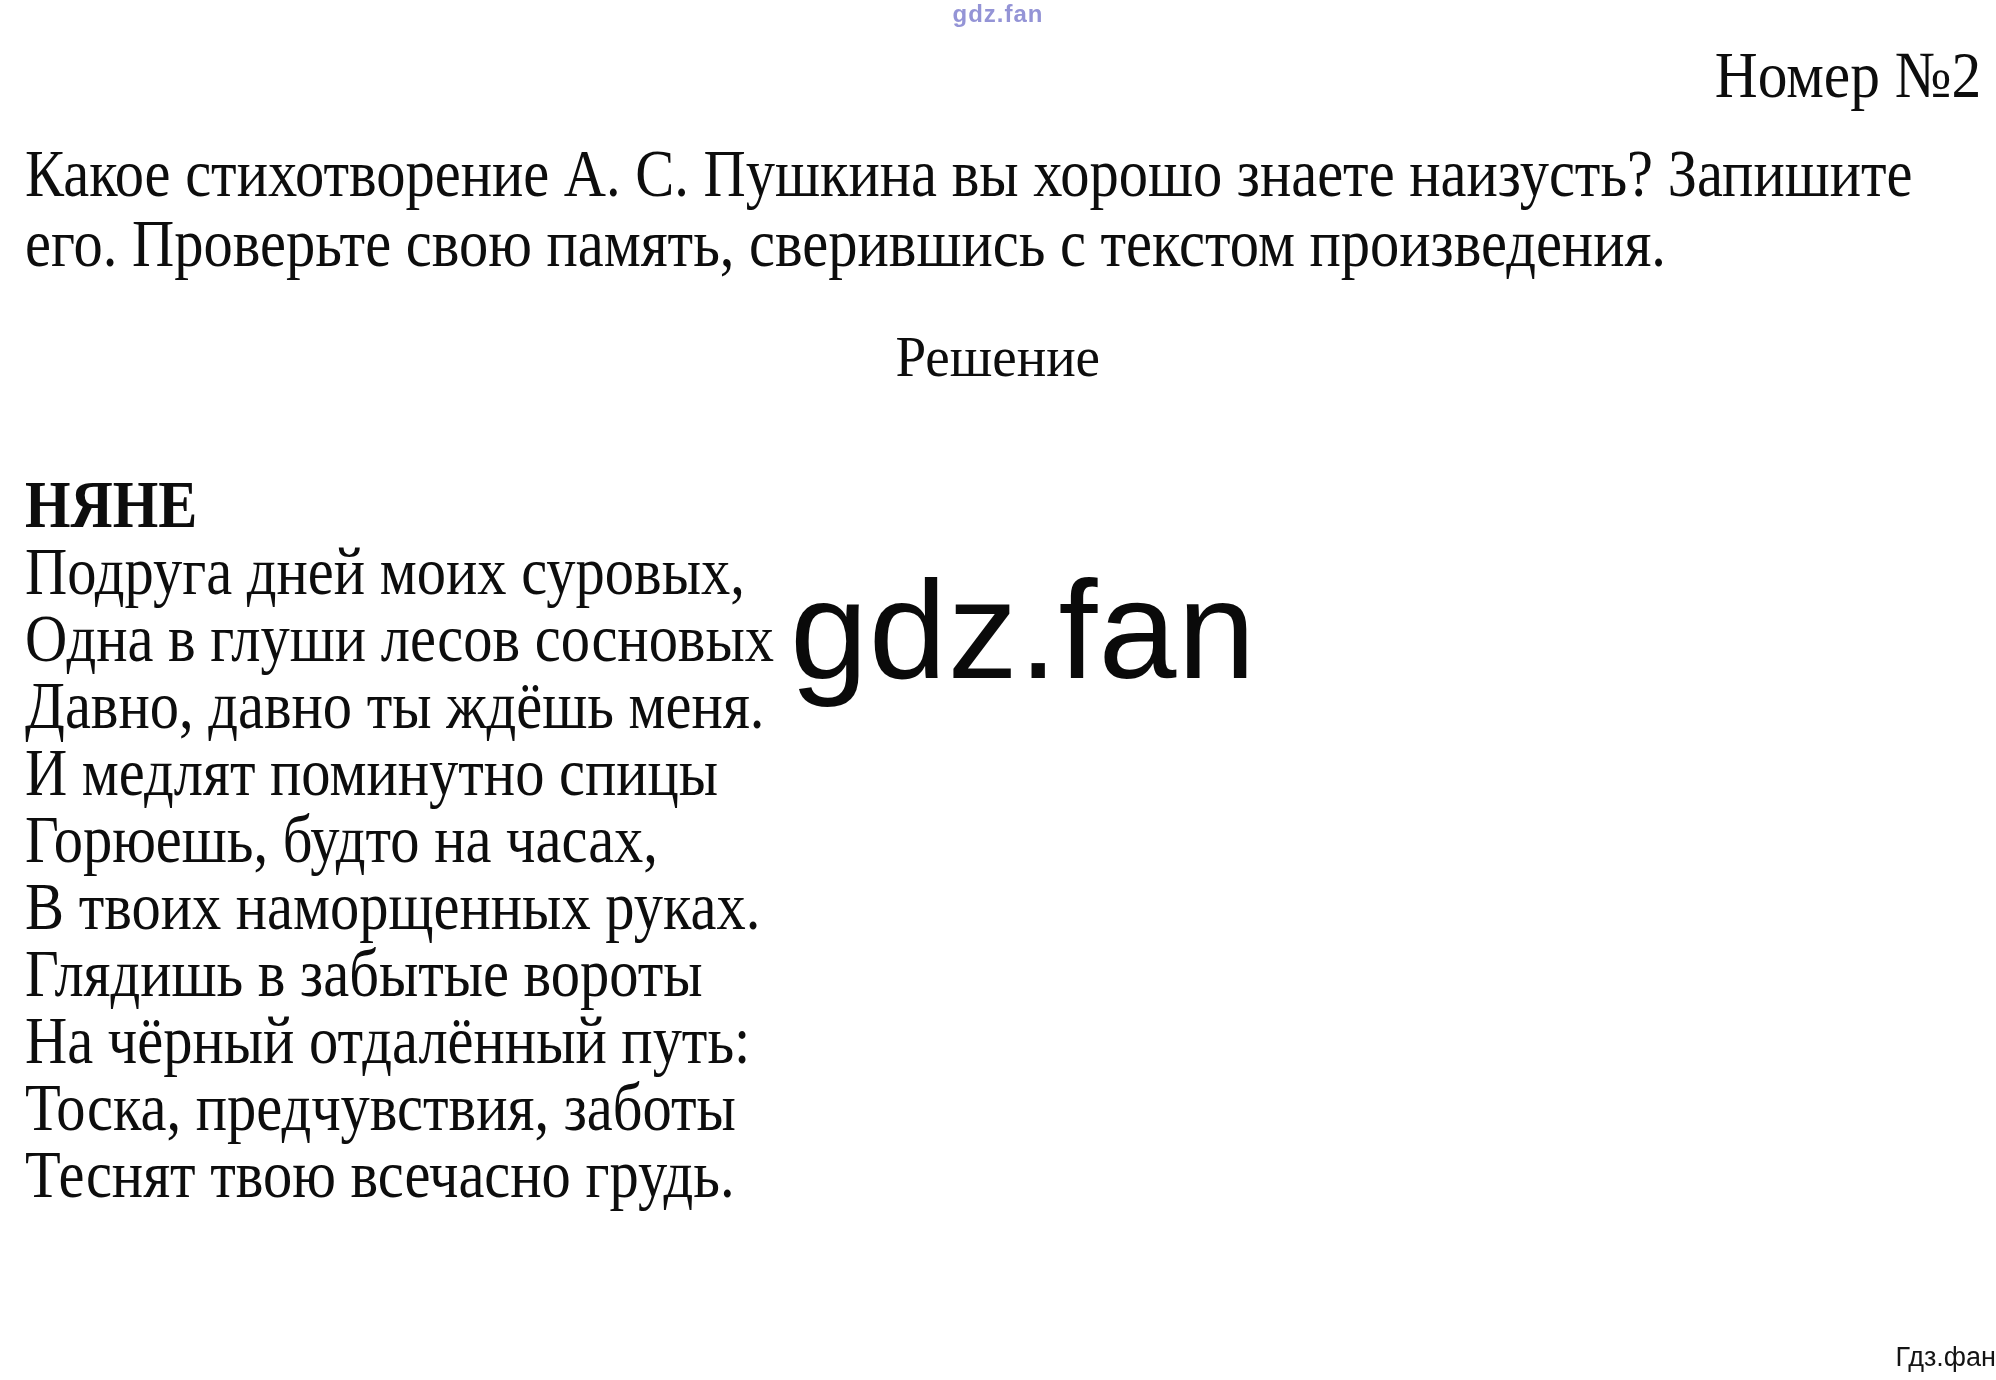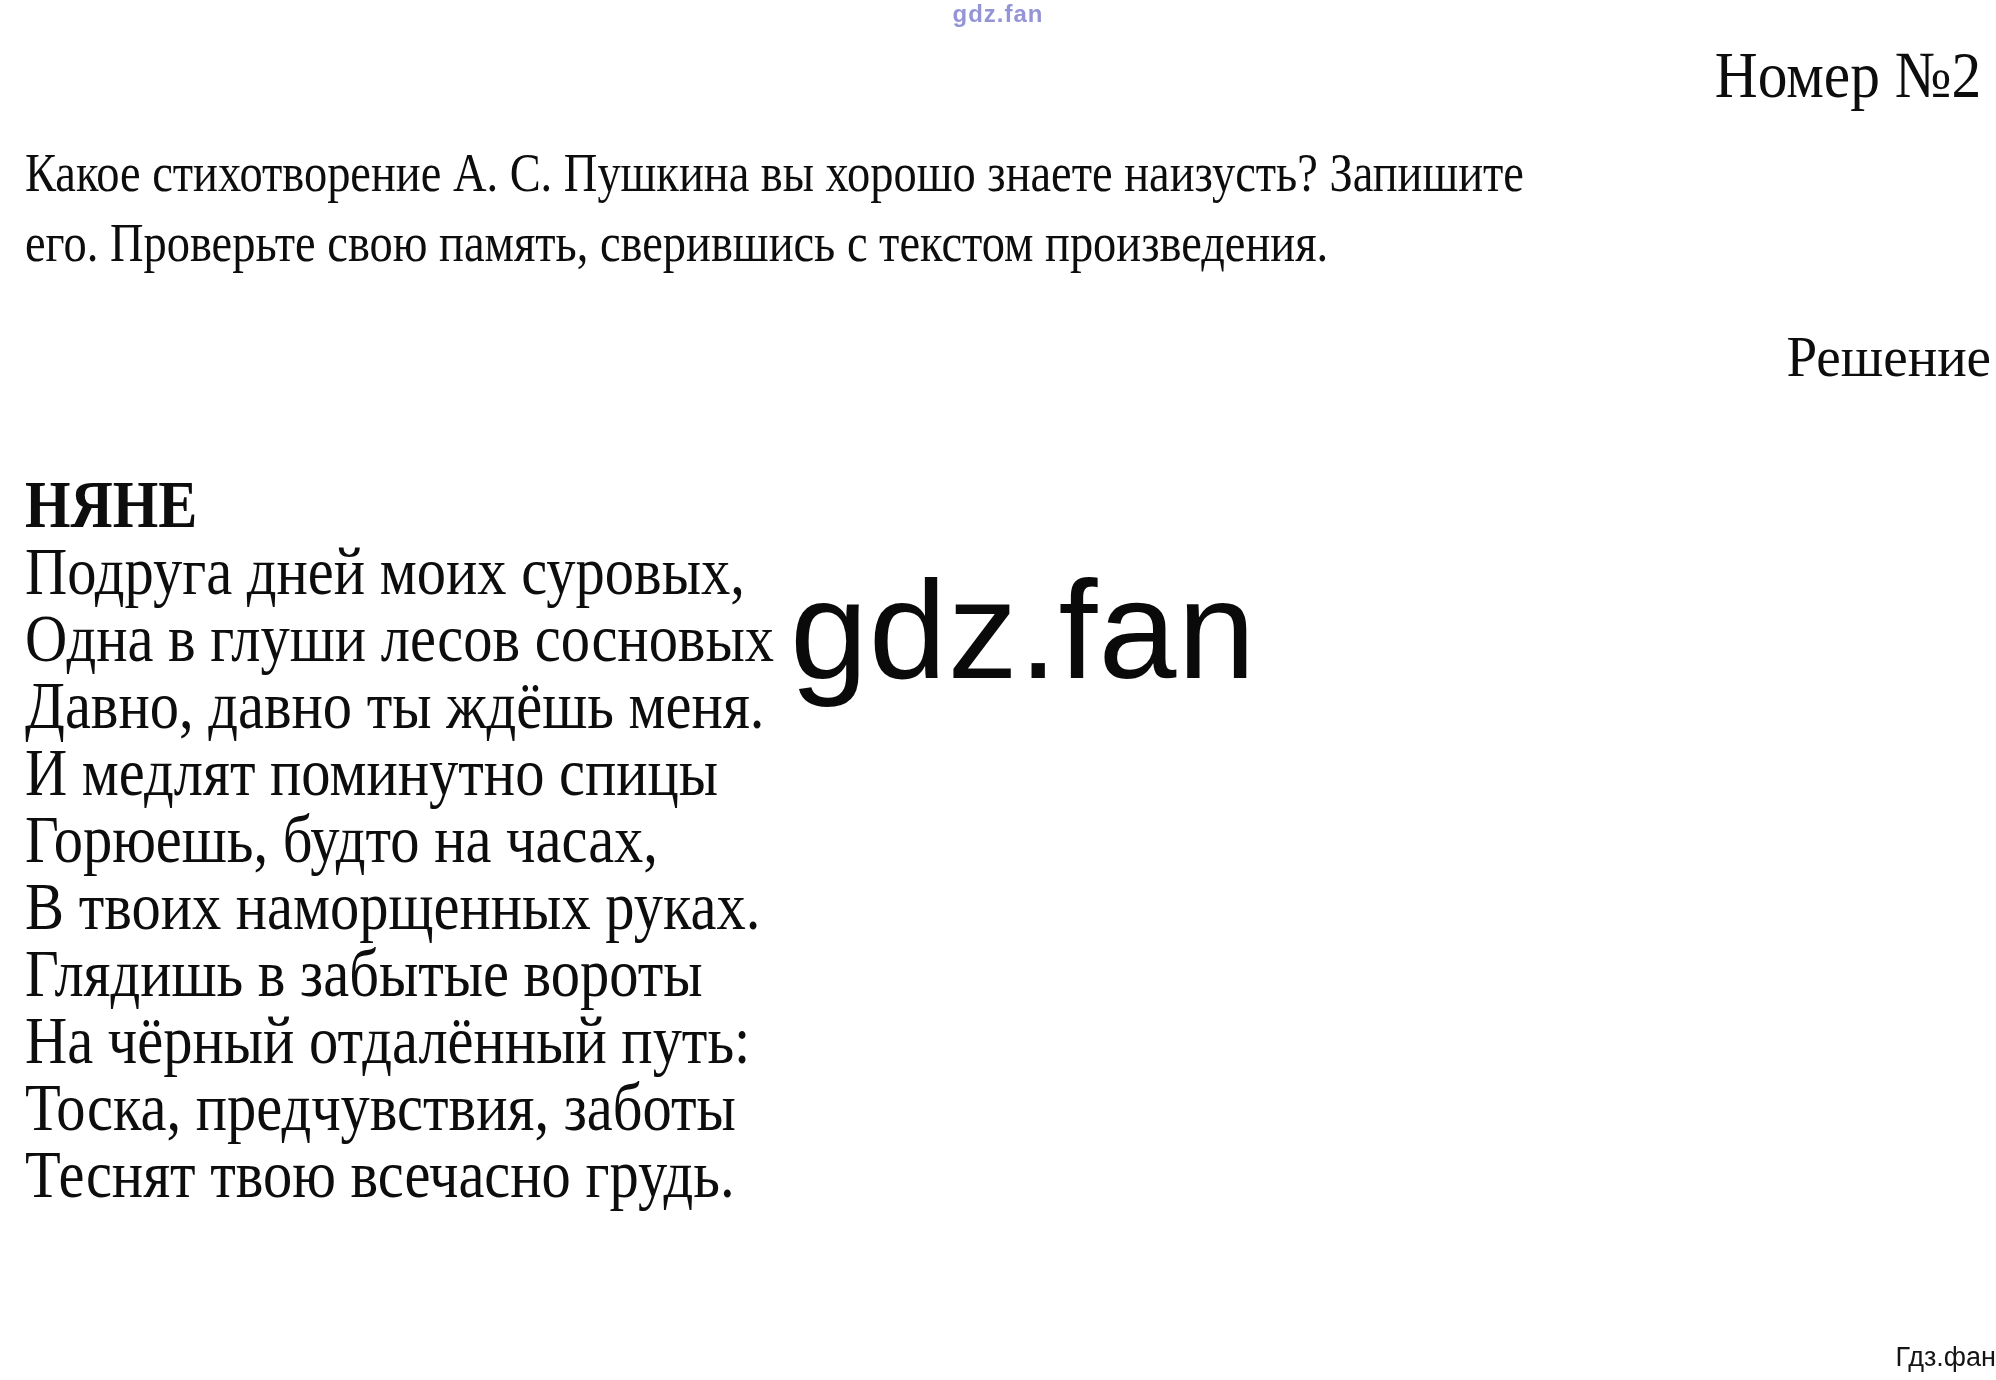--- a/index.html
+++ b/index.html
@@ -52,34 +52,34 @@
     text-align: right;
     font-size: 66px;
     line-height: 66px;
   }
 
   .question {
     position: absolute;
     top: 138px;
     left: 25px;
     right: 10px;
-    font-size: 54px;
+    font-size: 68px;
   }
   .question .qline {
     display: block;
     height: 70px;
     line-height: 70px;
   }
 
   .solution-heading {
     position: absolute;
     top: 328px;
     left: 0;
     width: 100%;
-    text-align: right;
+    text-align: center;
     font-size: 58px;
     line-height: 58px;
   }
   .solution-heading .cond-center { transform: scaleX(0.95); }
 
   .poem {
     position: absolute;
     top: 471px;
     left: 25px;
     font-size: 68px;

